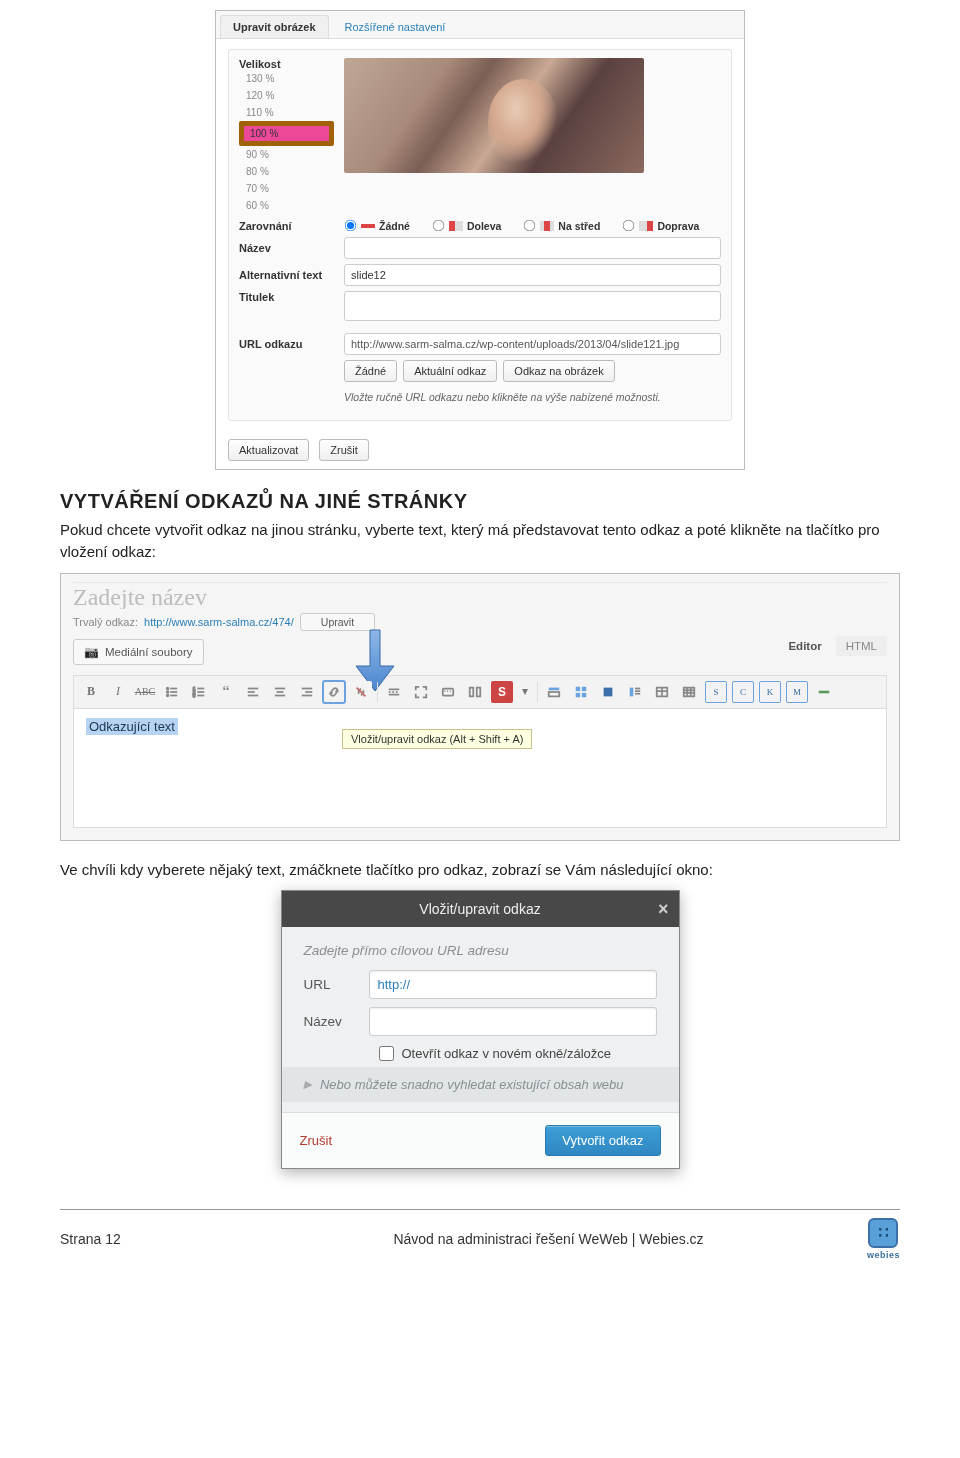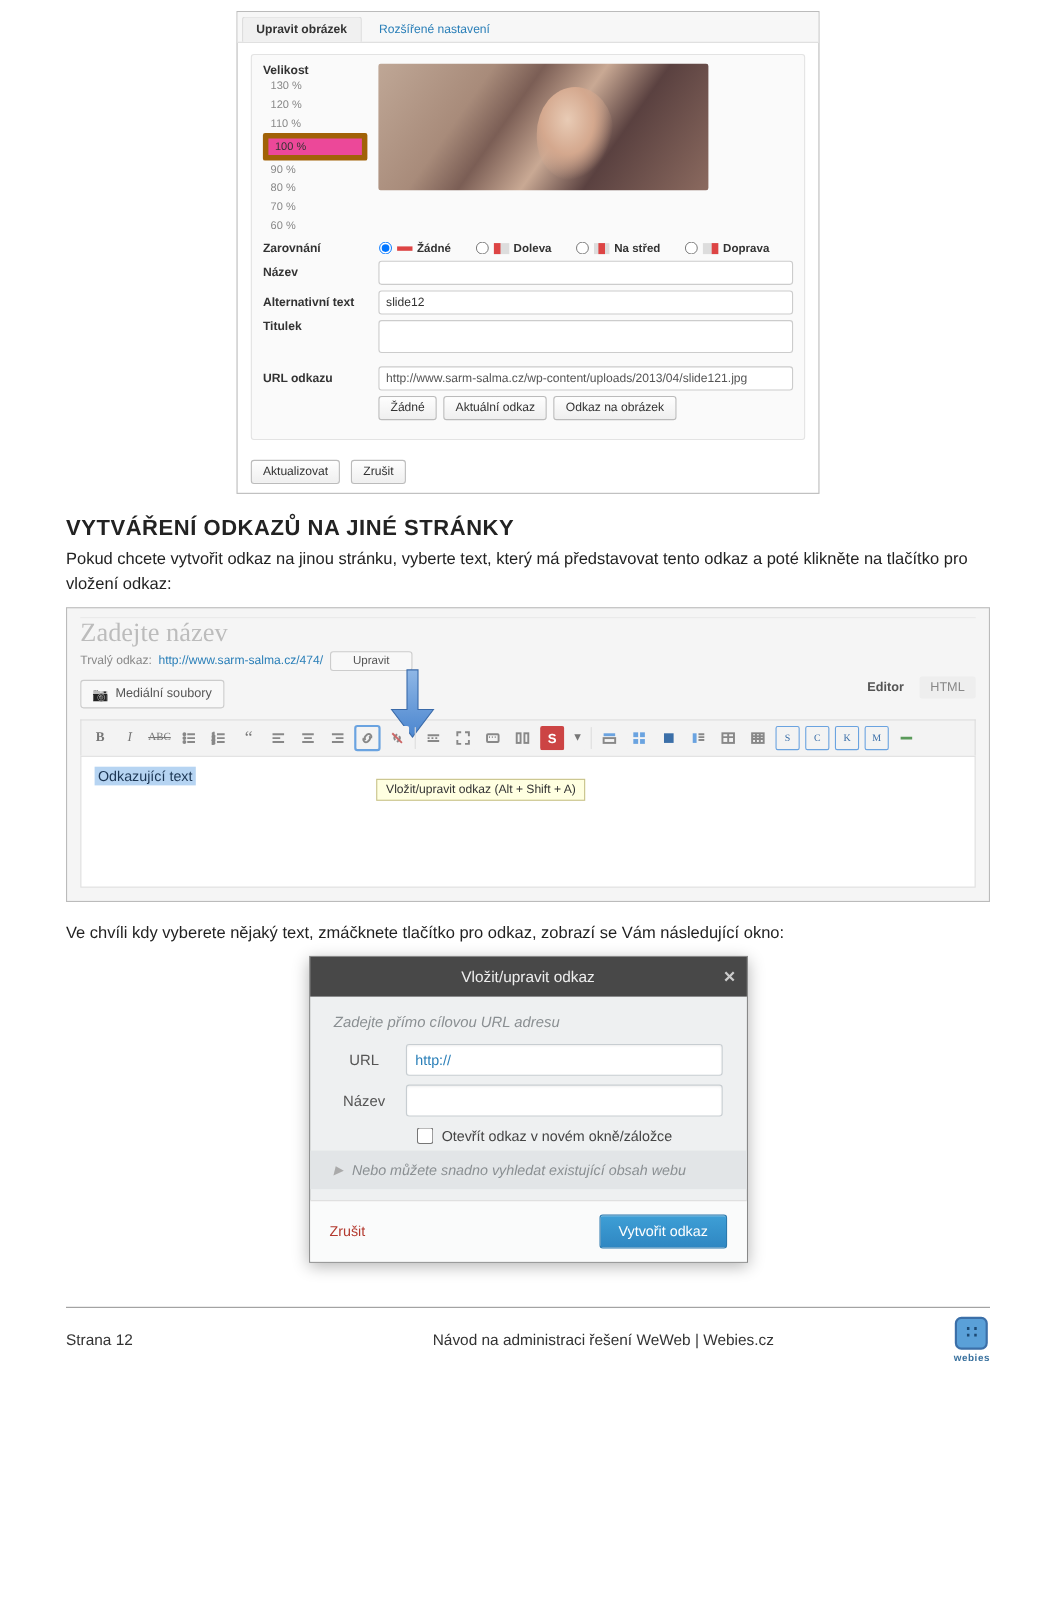--- a/index.html
+++ b/index.html
@@ -196,21 +196,21 @@
     position:relative;
     font-size:14px;
   }
   .shot3-close {
     position:absolute; right:10px; top:8px;
     color:#ccc; font-size:18px; cursor:pointer; font-weight:bold;
   }
   .shot3-body { padding:16px 22px 10px 22px; }
   .shot3-instr { color:#8a8f92; font-style:italic; font-size:13.5px; margin-bottom:12px; }
   .shot3-row { display:flex; align-items:center; margin:8px 0; gap:10px; }
-  .shot3-label { width:55px; text-align:center; color:#555; font-size:13.5px; }
+  .shot3-label { width:55px; text-align:left; color:#555; font-size:13.5px; }
   .shot3-input {
     flex:1; border:1px solid #c7cdd1; border-radius:3px; padding:6px 8px;
     font-size:13px; background:#fff; color:#2a7fb8;
     box-shadow:inset 0 1px 2px rgba(0,0,0,.07);
   }
   .shot3-input.empty { color:#333; }
   .shot3-check { display:flex; align-items:center; gap:8px; margin:10px 0 6px 75px; font-size:13px; color:#444; }
   .shot3-check input { width:15px; height:15px; }
   .shot3-divider { display:flex; align-items:center; gap:8px; color:#8a8f92; font-style:italic; font-size:13px; background:#e2e5e7; margin:6px -22px 0 -22px; padding:10px 22px; }
   .shot3-divider .tri { color:#aaa; font-size:11px; }
@@ -342,20 +342,24 @@
           <input class="shot1-input" style="color: rgb(85, 85, 85);" value="http://www.sarm-salma.cz/wp-content/uploads/2013/04/slide121.jpg">
         </div>
         <div class="shot1-row">
           <div class="shot1-label"></div>
           <div class="shot1-btnrow">
             <button class="shot1-btn">Žádné</button>
             <button class="shot1-btn">Aktuální odkaz</button>
             <button class="shot1-btn">Odkaz na obrázek</button>
           </div>
         </div>
+        <div class="shot1-row">
+          <div class="shot1-label"></div>
+          <div class="shot1-hint">Vložte ručně URL odkazu nebo klikněte na výše nabízené možnosti.</div>
+        </div>
       </div>
     </div>
     <div class="shot1-footer">
       <button class="shot1-btn">Aktualizovat</button>
       <button class="shot1-btn">Zrušit</button>
     </div>
   </div>
 </div>
 
 <h2 class="sec">VYTVÁŘENÍ ODKAZŮ NA JINÉ STRÁNKY</h2>

